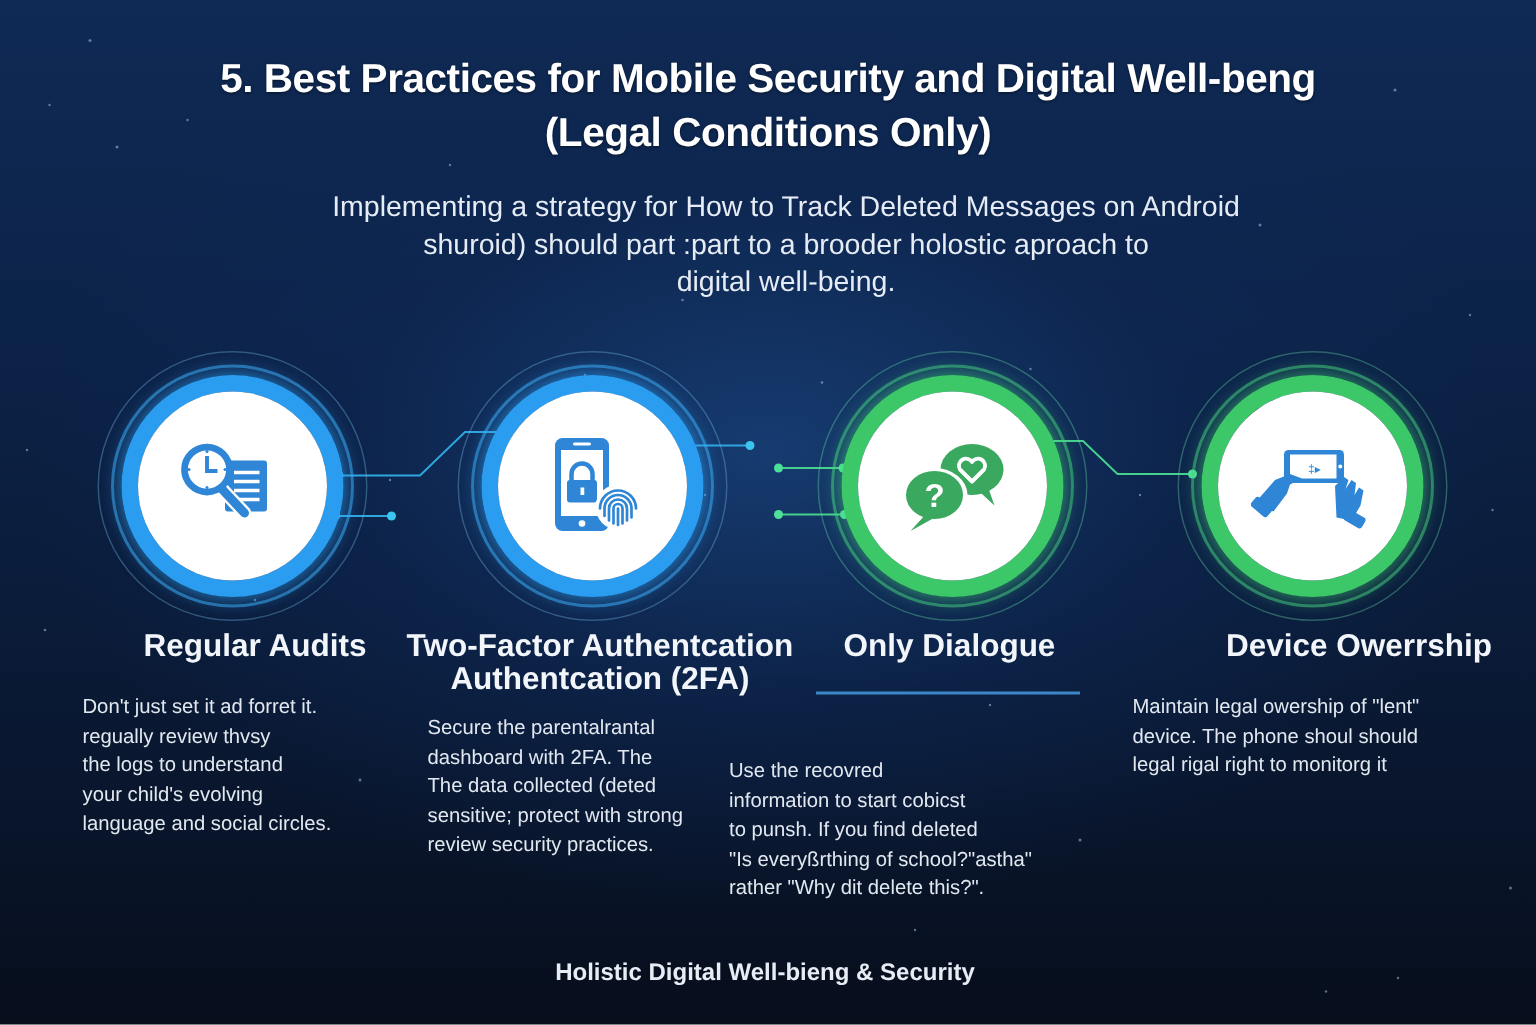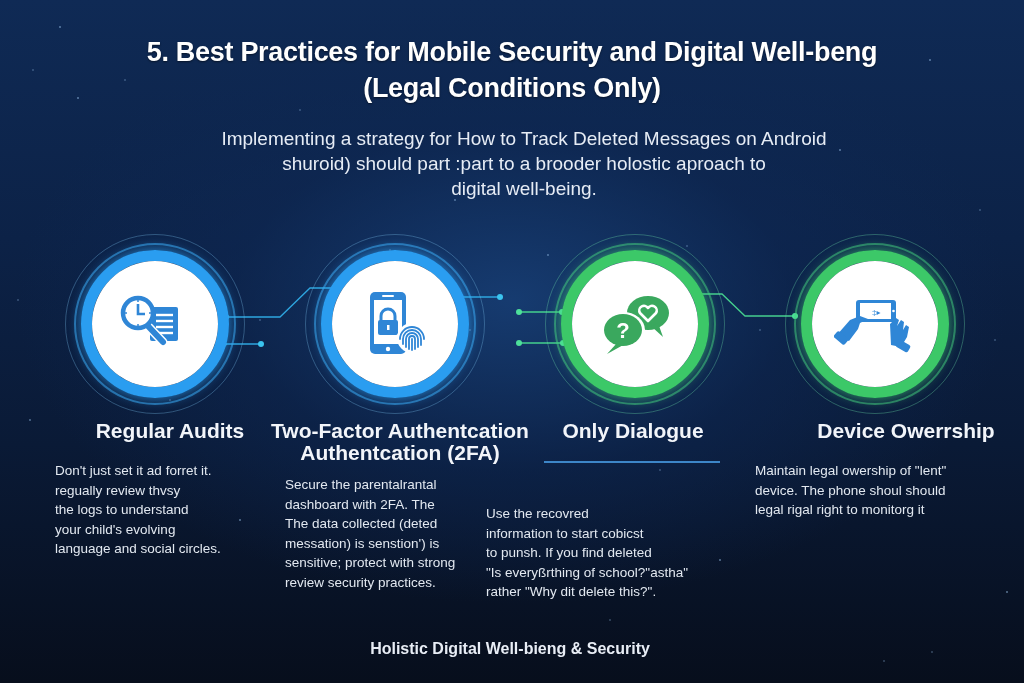--- a/index.html
+++ b/index.html
@@ -245,21 +245,20 @@
   <div>Don't just set it ad forret it.</div>
   <div>regually review thvsy</div>
   <div>the logs to understand</div>
   <div>your child's evolving</div>
   <div>language and social circles.</div>
 </div>
 <div class="body-text" style="left:285px;width:230px;top:475px;">
   <div>Secure the parentalrantal</div>
   <div>dashboard with 2FA. The</div>
   <div>The data collected (deted</div>
-  <div>messation) is senstion') is</div>
   <div>sensitive; protect with strong</div>
   <div>review security practices.</div>
 </div>
 <div class="body-text" style="left:486px;width:250px;top:475px;margin-top:29px;">
   <div>Use the recovred</div>
   <div>information to start cobicst</div>
   <div>to punsh. If you find deleted</div>
   <div>"Is everyßrthing of school?"astha"</div>
   <div>rather "Why dit delete this?".</div>
 </div>

